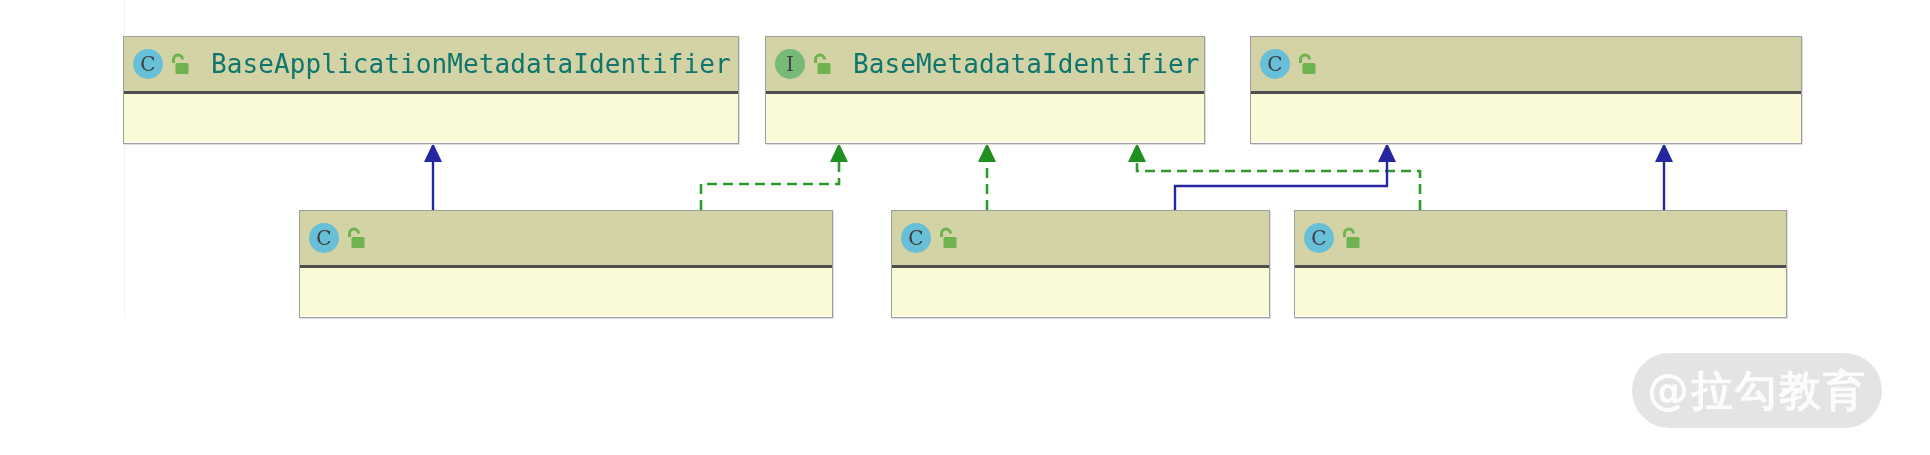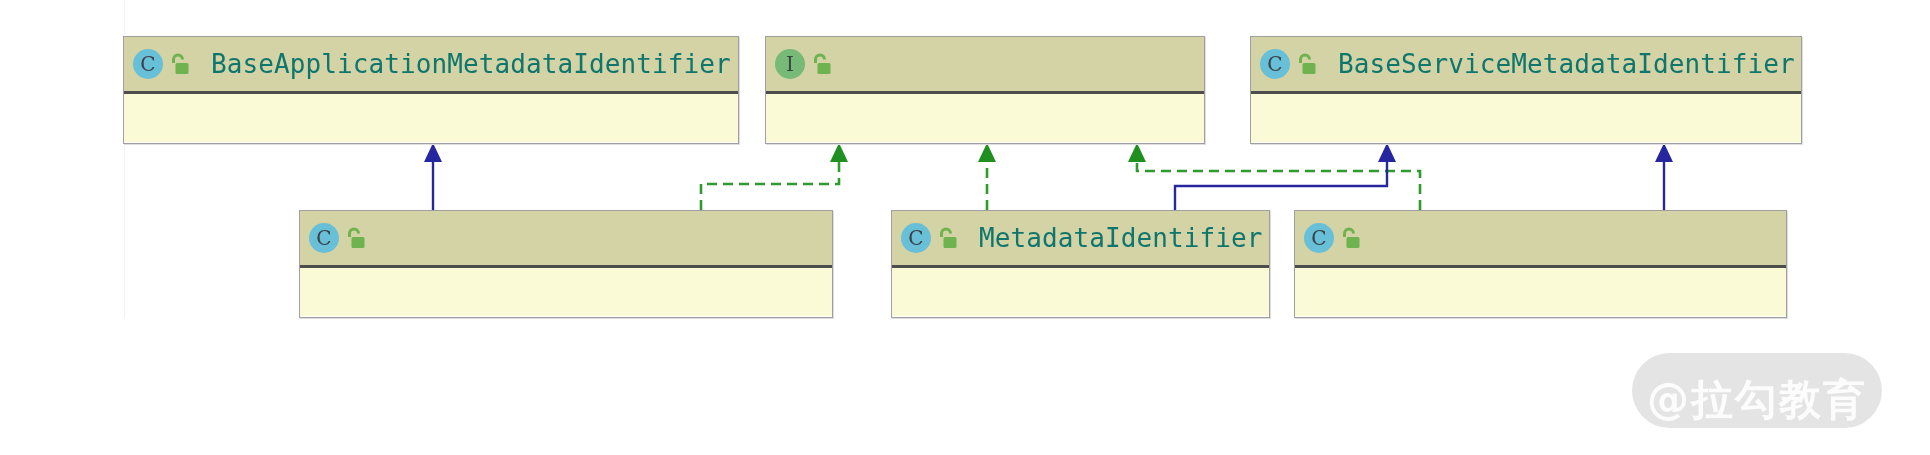--- a/index.html
+++ b/index.html
@@ -49,21 +49,21 @@
   }
   .badge-class{background:#68bfd8;}
   .badge-interface{background:#77b977;}
   .lock{margin-right:22px;flex:0 0 auto;display:flex;align-items:center;}
   .cname{
     font-size:26px;color:#0f766e;letter-spacing:0.1px;
   }
   .watermark{
     position:absolute;left:1632px;top:353px;width:250px;height:75px;
     background:#e4e4e4;border-radius:38px;
-    display:flex;align-items:flex-end;justify-content:center;
+    display:flex;align-items:center;justify-content:center;
     font-family:"DejaVu Sans","Liberation Sans",sans-serif;
     font-size:42px;font-weight:bold;color:#fcfcfc;letter-spacing:2px;
   }
 </style>
 </head>
 <body>
 
 <div class="canvas">
 
   <div class="guide-line"></div>
@@ -117,34 +117,34 @@
 
   <div class="uml-box" style="left:765px;top:36px;width:440px;">
     <div class="uml-hdr">
       <span class="badge badge-interface">I</span>
       <span class="lock">
         <svg width="19" height="23" viewBox="0 0 19 23">
           <path d="M3.5 10 V6.5 a4.5 4.5 0 0 1 9 0" fill="none" stroke="#6fb350" stroke-width="3"></path>
           <rect x="5.5" y="10" width="13" height="11" rx="1.5" fill="#6fb350"></rect>
         </svg>
       </span>
+      <span class="cname">BaseMetadataIdentifier</span>
     </div>
     <div class="uml-body"></div>
   </div>
 
   <div class="uml-box" style="left:1250px;top:36px;width:552px;">
     <div class="uml-hdr">
       <span class="badge badge-class">C</span>
       <span class="lock">
         <svg width="19" height="23" viewBox="0 0 19 23">
           <path d="M3.5 10 V6.5 a4.5 4.5 0 0 1 9 0" fill="none" stroke="#6fb350" stroke-width="3"></path>
           <rect x="5.5" y="10" width="13" height="11" rx="1.5" fill="#6fb350"></rect>
         </svg>
       </span>
-      <span class="cname">BaseServiceMetadataIdentifier</span>
     </div>
     <div class="uml-body"></div>
   </div>
 
   <div class="uml-box" style="left:299px;top:210px;width:534px;">
     <div class="uml-hdr">
       <span class="badge badge-class">C</span>
       <span class="lock">
         <svg width="19" height="23" viewBox="0 0 19 23">
           <path d="M3.5 10 V6.5 a4.5 4.5 0 0 1 9 0" fill="none" stroke="#6fb350" stroke-width="3"></path>
@@ -157,21 +157,20 @@
 
   <div class="uml-box" style="left:891px;top:210px;width:379px;">
     <div class="uml-hdr">
       <span class="badge badge-class">C</span>
       <span class="lock">
         <svg width="19" height="23" viewBox="0 0 19 23">
           <path d="M3.5 10 V6.5 a4.5 4.5 0 0 1 9 0" fill="none" stroke="#6fb350" stroke-width="3"></path>
           <rect x="5.5" y="10" width="13" height="11" rx="1.5" fill="#6fb350"></rect>
         </svg>
       </span>
-      <span class="cname">MetadataIdentifier</span>
     </div>
     <div class="uml-body"></div>
   </div>
 
   <div class="uml-box" style="left:1294px;top:210px;width:493px;">
     <div class="uml-hdr">
       <span class="badge badge-class">C</span>
       <span class="lock">
         <svg width="19" height="23" viewBox="0 0 19 23">
           <path d="M3.5 10 V6.5 a4.5 4.5 0 0 1 9 0" fill="none" stroke="#6fb350" stroke-width="3"></path>

